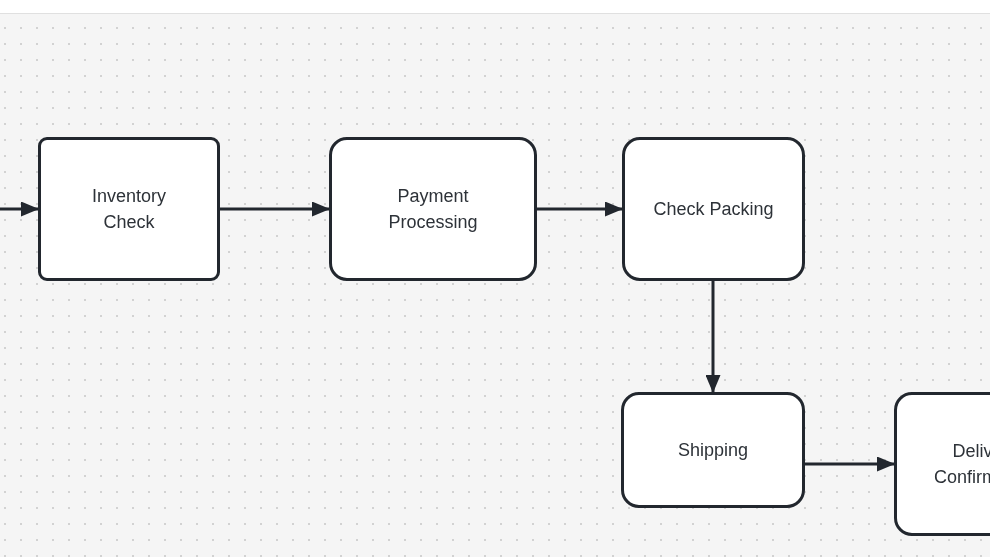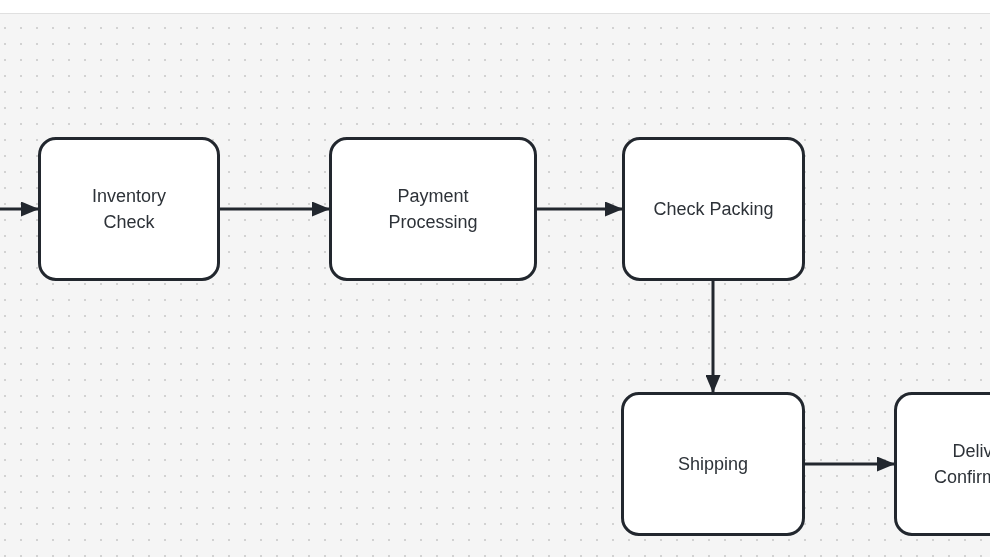--- a/index.html
+++ b/index.html
@@ -63,24 +63,24 @@
     justify-content: center;
     cursor: default;
   }
   .node-label {
     font-size: 18px;
     line-height: 26px;
     color: var(--text-color);
     text-align: center;
     white-space: pre-line;
   }
-  .node-inventory-check      { left: 38px;  top: 137px; width: 182px; height: 144px; }
+  .node-inventory-check      { left: 38px;  top: 137px; width: 182px; height: 144px; border-radius: 9px; }
   .node-payment-processing   { left: 329px; top: 137px; width: 208px; height: 144px; }
   .node-order-packing        { left: 622px; top: 137px; width: 183px; height: 144px; }
-  .node-shipping             { left: 621px; top: 392px; width: 184px; height: 144px; }
+  .node-shipping             { left: 621px; top: 392px; width: 184px; height: 116px; }
   .node-delivery-confirmation{ left: 894px; top: 392px; width: 182px; height: 144px; }
 </style>
 </head>
 <body>
 
 <div class="stage">
 
   <svg class="edges" viewBox="0 0 990 557" xmlns="http://www.w3.org/2000/svg">
     <defs>
       <marker id="arrowhead" markerUnits="userSpaceOnUse" markerWidth="18" markerHeight="15" refX="17" refY="7.5" orient="auto">

